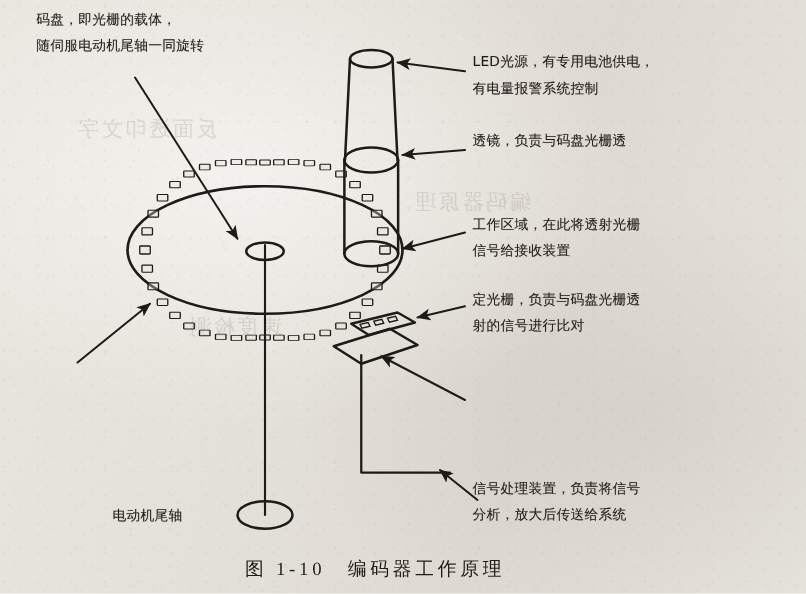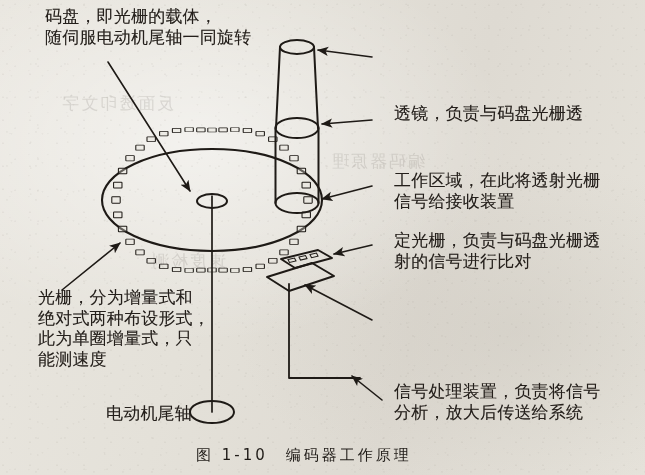--- a/index.html
+++ b/index.html
@@ -43,27 +43,26 @@
     font-size: 17px;
     letter-spacing: 2px;
     transform: scaleX(-1);
     pointer-events: none;
     white-space: nowrap;
     user-select: none;
   }
 
   .ann {
     position: absolute;
-    font-size: 17px;
+    font-size: 11px;
     line-height: 20.5px;
     letter-spacing: 0.2px;
     white-space: pre-line;
     color: #241f1b;
     text-shadow: 0 0 0.6px rgba(40,36,32,0.35);
-    margin-left: 16px;
   }
   .cap {
     position: absolute;
     font-size: 15px;
     letter-spacing: 3px;
     color: #201c18;
     white-space: nowrap;
   }
   svg.layer {
     position: absolute;
@@ -268,36 +267,34 @@
     <line class="ink" x1="372" y1="320" x2="305" y2="285" stroke-width="1.6" marker-end="url(#arw)"></line>
 
     <line class="ink" x1="382" y1="400" x2="352" y2="376" stroke-width="1.6" marker-end="url(#arw)"></line>
 
     <line class="ink" x1="62" y1="290" x2="120" y2="243" stroke-width="1.6" marker-end="url(#arw)"></line>
   </svg>
 
   <div class="ann" style="left:29px; top:6px;">码盘，即光栅的载体，
 随伺服电动机尾轴一同旋转</div>
 
+  <div class="ann" style="left:378px; top:40px;">LED光源，有专用电池供电，
+有电量报警系统控制</div>
 
   <div class="ann" style="left:378px; top:103px;">透镜，负责与码盘光栅透</div>
 
   <div class="ann" style="left:378px; top:230px;">定光栅，负责与码盘光栅透
 射的信号进行比对</div>
 
   <div class="ann" style="left:378px; top:170px;">工作区域，在此将透射光栅
 信号给接收装置</div>
 
-  <div class="ann" style="left:22px; top:287px;">光栅，分为增量式和
-绝对式两种布设形式，
-此为单圈增量式，只
-能测速度</div>
 
 
   <div class="ann" style="left:378px; top:381px;">信号处理装置，负责将信号
 分析，放大后传送给系统</div>
 
   <div class="ann" style="left:90px; top:403px;">电动机尾轴</div>
 
-  <div class="cap" style="left:196px; top:446px;">图 1-10　编码器工作原理</div>
+  <div class="cap" style="left:196px; top:446px;font-family:Liberation Serif, serif;">图 1-10　编码器工作原理</div>
 
   <div id="grain"></div>
 </div>
 
 </body></html>

